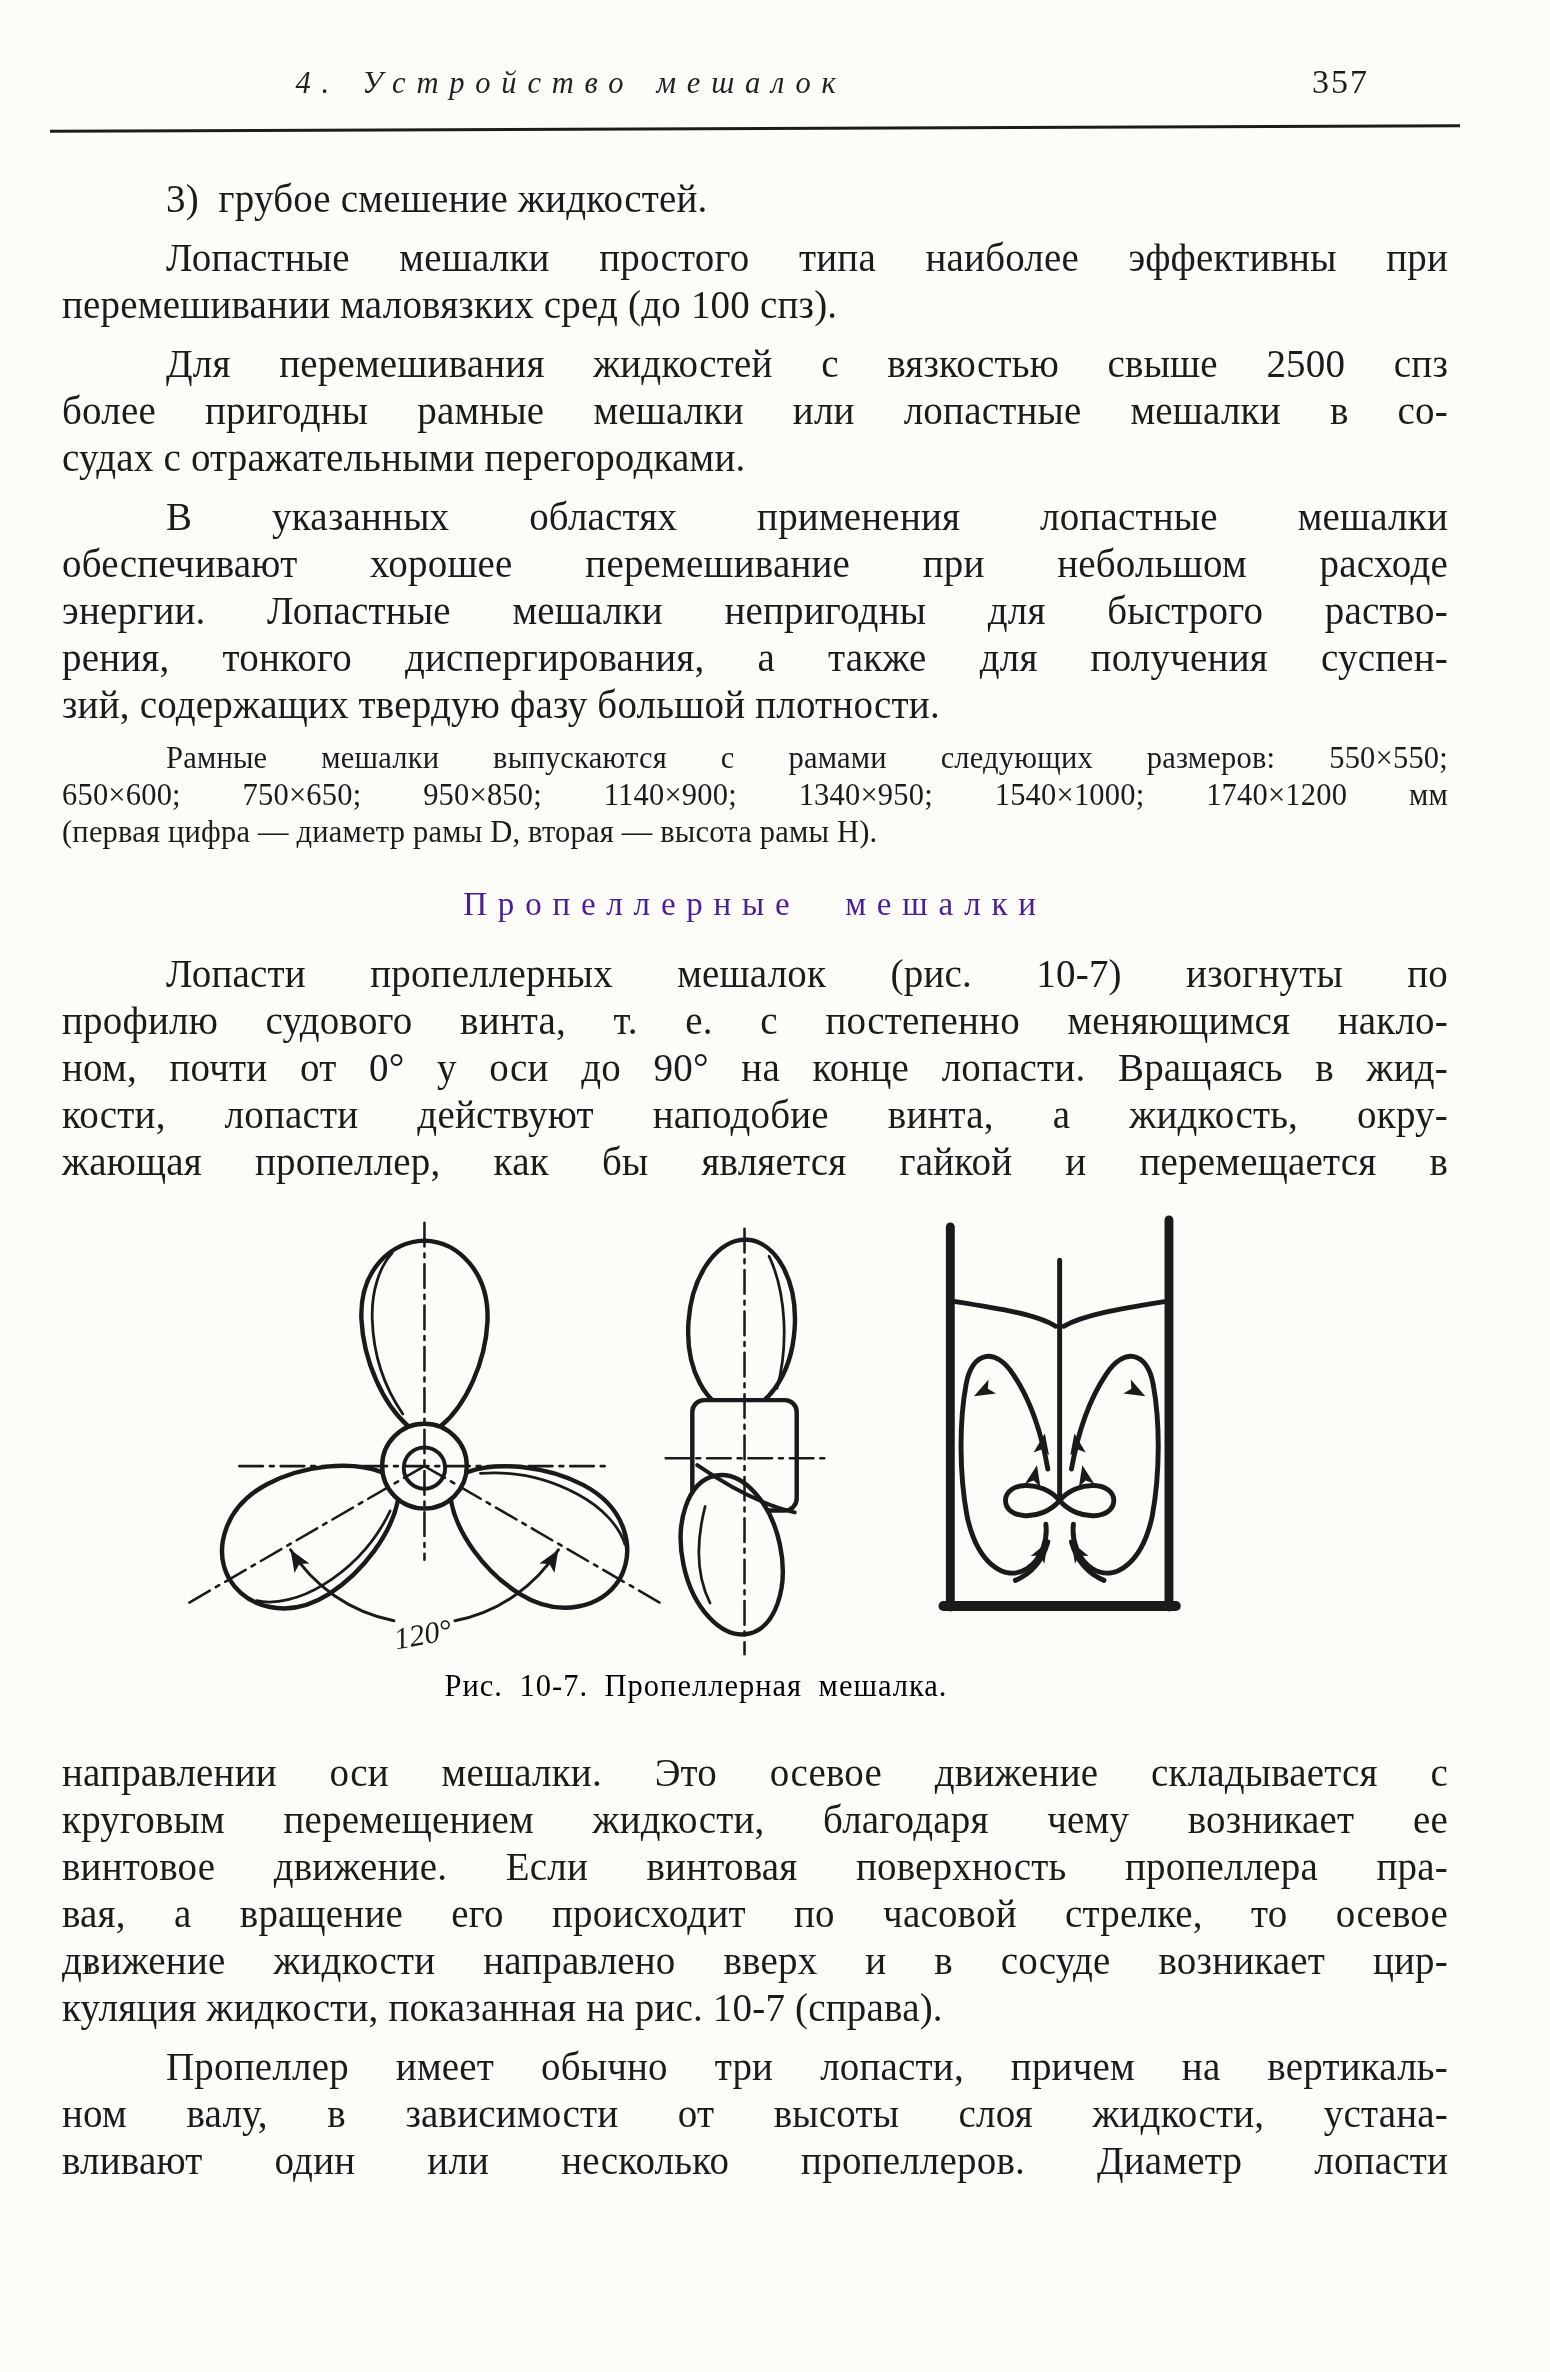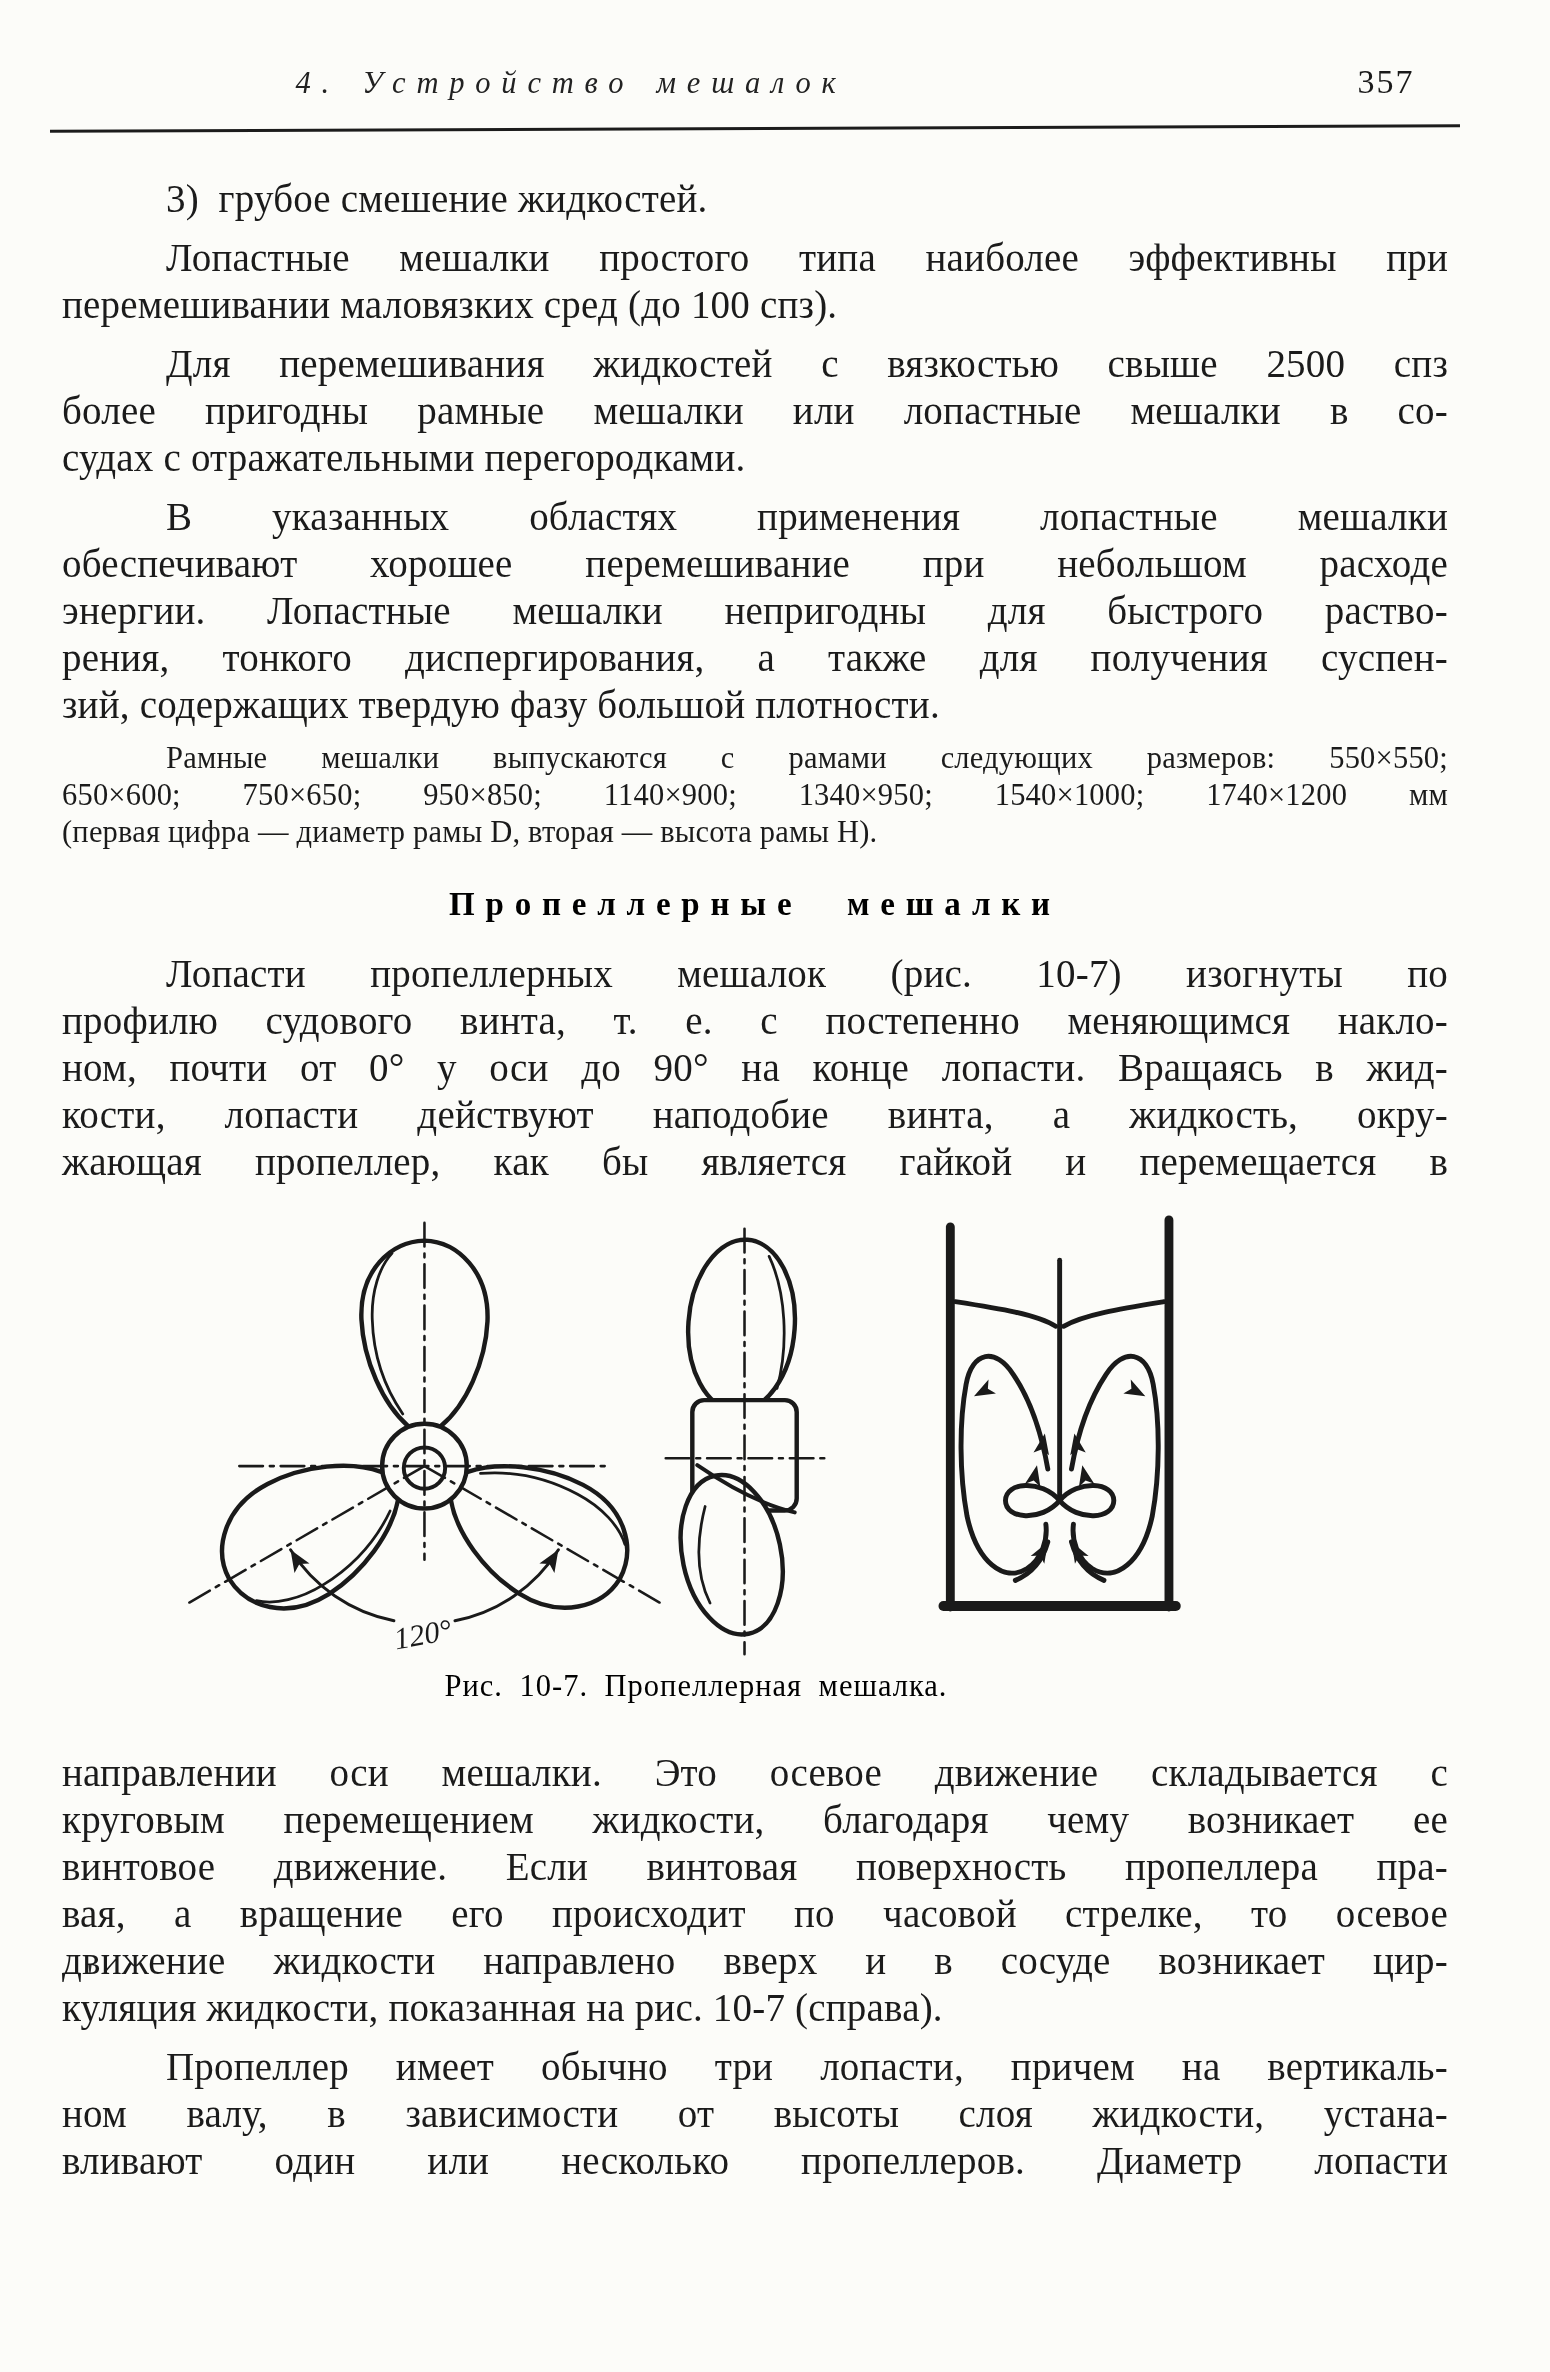--- a/index.html
+++ b/index.html
@@ -17,35 +17,35 @@
     padding:63px 91px 0 50px;
     overflow:hidden;
   }
   
   .running-header{display:flex;align-items:flex-end;}
   .rh-title{
     flex:1;text-align:center;position:relative;left:-110px;
     font-style:italic;font-size:30.5px;letter-spacing:10.8px;word-spacing:3.9px;
     color:#222;
   }
-  .rh-num{width:148px;text-align:center;font-size:34px;letter-spacing:2px;color:#1a1a1a;}
+  .rh-num{width:148px;text-align:left;font-size:34px;letter-spacing:2px;color:#1a1a1a;}
   .rule{border-top:3.4px solid #1c1c1c;margin-top:25.6px;transform:rotate(-0.22deg);}
   
   .para{margin:12px;}
   .para.body{font-size:39px;line-height:47px;letter-spacing:0.2px;}
   .para.small{font-size:30.5px;line-height:37px;letter-spacing:0.2px;}
   .para.indent .line:first-child{text-indent:104px;}
   .line{text-align:justify;text-align-last:left;}
   .line.full{text-align-last:justify;}
   .it{}
   .mt-first{margin-top:45px;}
   .sp-top{margin-top:19.7px;}
   .heading{
     margin:35px 0 27.6px 0;text-align:center;
-    font-size:33px;letter-spacing:10.8px;word-spacing:25.6px;color:#000000;font-weight:bold;
+    font-size:33px;letter-spacing:10.8px;word-spacing:25.6px;color:#4c1d95;
   }
   figure{margin:29.6px 0 0 0;padding:0;}
   .figure-svg{display:block;margin-left:79px;}
   .caption{
     margin-top:1px;text-align:center;position:relative;left:-59px;
     font-size:30.5px;letter-spacing:1px;word-spacing:7.9px;color:#000000;
   }
   .after-fig{margin-top:45px;}
   .artifact{
     position:absolute;left:87px;top:1958px;

